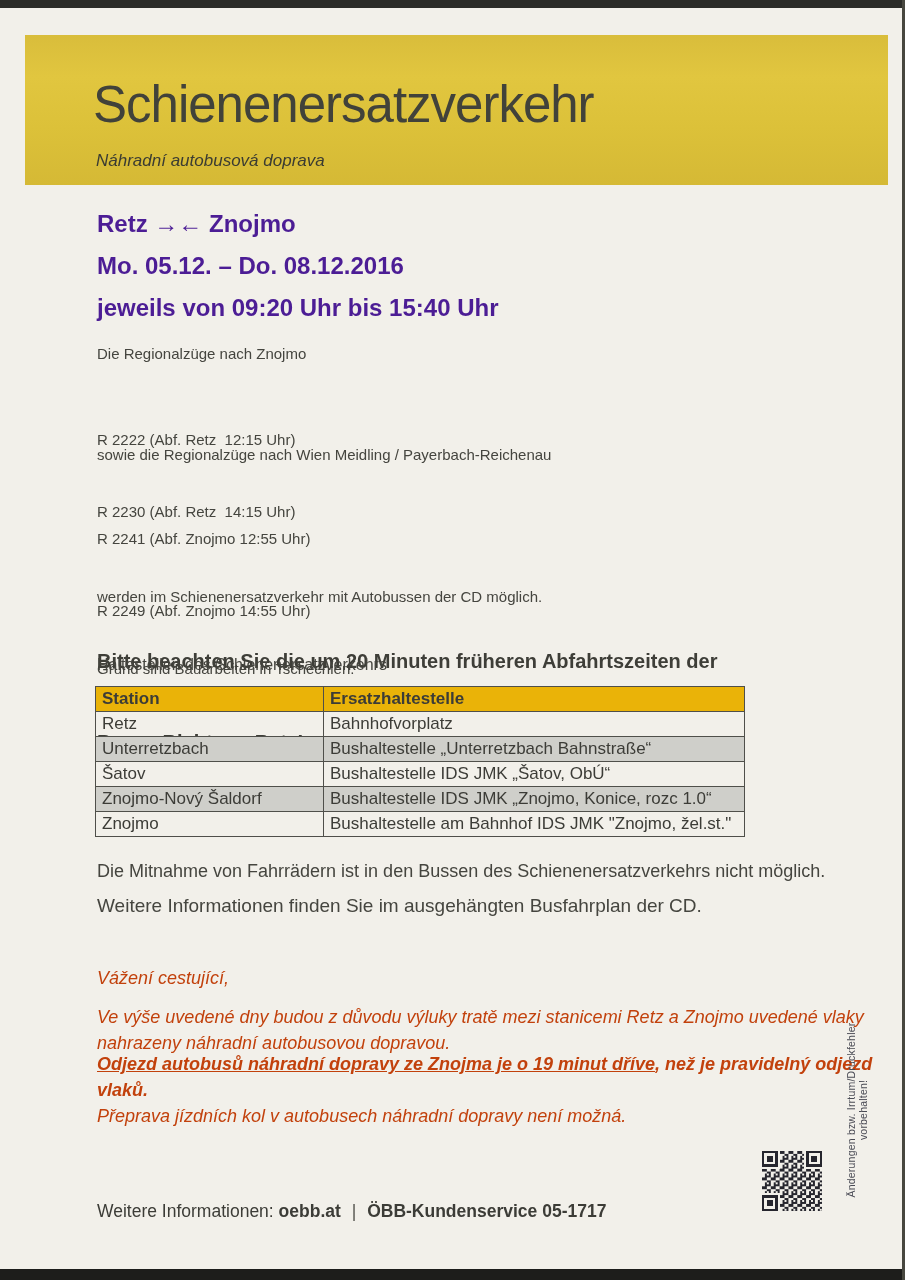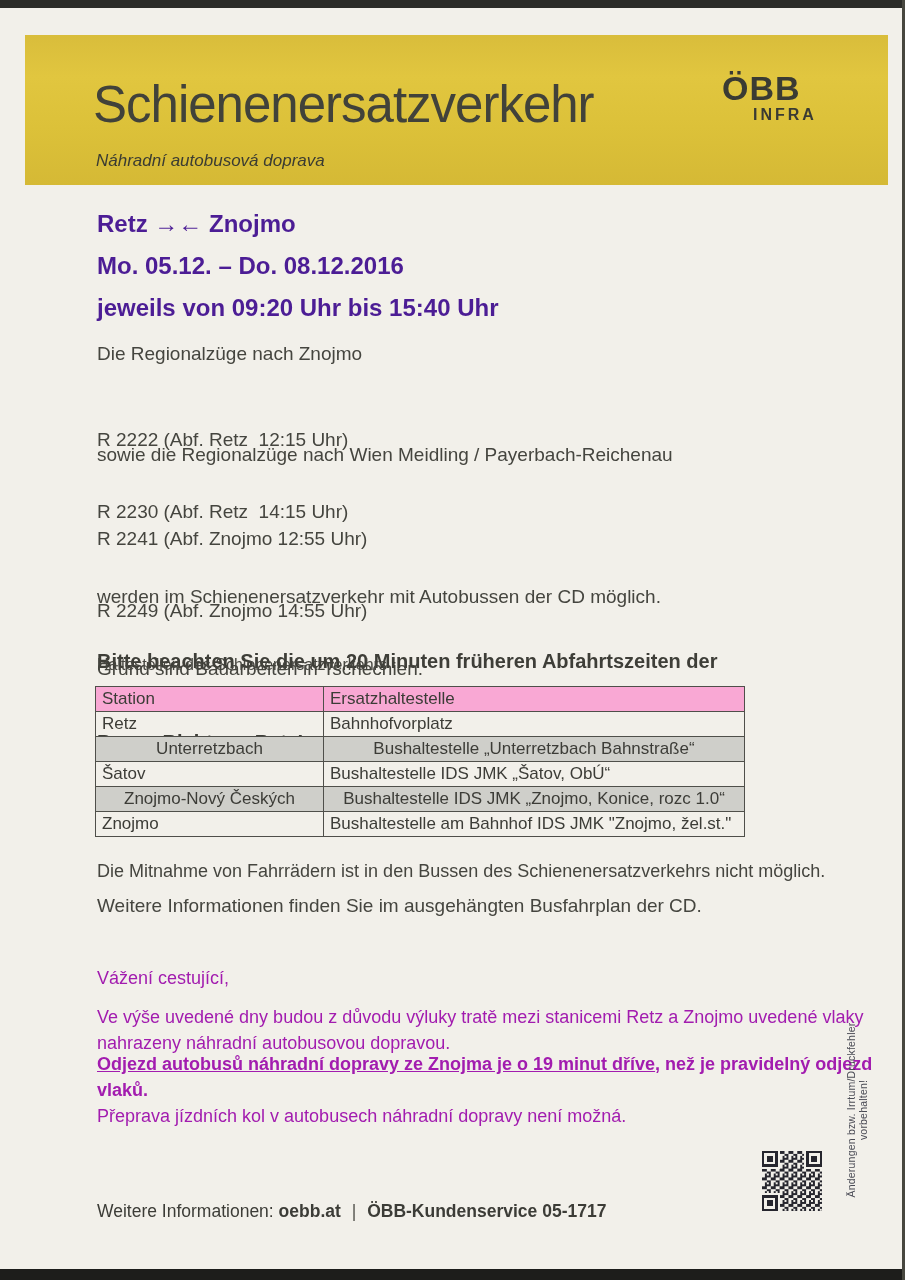--- a/index.html
+++ b/index.html
@@ -20,42 +20,42 @@
   .banner-subtitle{position:absolute;left:71px;top:116px;font-size:17px;font-style:italic;color:#3b3c32;}
   .logo{position:absolute;left:697px;top:36px;color:#3a3b33;line-height:1;}
   .logo-main{font-size:34px;font-weight:bold;letter-spacing:1px;}
   .logo-sub{font-size:16px;font-weight:bold;letter-spacing:3px;margin:2px 0 0 31px;}
   
   .h{left:97px;font-size:24px;font-weight:bold;color:#4c1d95;}
   .h-route{top:210px;}
   .h-dates{top:252px;}
   .h-times{top:294px;}
   
-  .p{left:97px;font-size:19px;line-height:24px;white-space:pre-wrap;}
+  .p{left:97px;font-size:15px;line-height:24px;white-space:pre-wrap;}
   .p-intro{top:342px;}
   .p-trains1{top:380px;text-align:center;}
   .p-sowie{top:443px;}
   .p-trains2{top:479px;}
   .p-concl{top:537px;}
   .p-warning{top:594px;font-size:20px;font-weight:bold;line-height:27px;color:#3e3e38;}
   .p-caption{top:653px;font-size:16px;}
   
   .stops-table{left:95px;top:686px;border-collapse:collapse;font-size:17px;color:#3c3c37;}
   .stops-table td,.stops-table th{
     border:1px solid #4f4f4a;height:24px;line-height:24px;padding:0 6px;
     text-align:left;font-weight:normal;white-space:nowrap;}
-  .stops-table th{background:#f9a8d4;font-weight:normal;}
+  .stops-table th{background:#eab308;font-weight:bold;}
   .stops-table .col-station{width:215px;}
   .stops-table .col-stop{width:408px;}
-  .stops-table tr.alt td{background:#cfcfca;text-align:center;}
+  .stops-table tr.alt td{background:#cfcfca;}
   
   .p-bikes{top:859px;font-size:18px;}
   .p-moreinfo{top:894px;font-size:19px;text-align:right;}
   
-  .cz{left:97px;font-size:18px;line-height:26px;color:#a21caf;}
+  .cz{left:97px;font-size:18px;font-style:italic;line-height:26px;color:#c2410c;}
   .cz-salut{top:965px;}
   .cz-para1{top:1004px;width:780px;}
   .cz-bold{top:1051px;width:780px;font-weight:bold;}
   .cz-underline{text-decoration:underline;}
   .cz-para2{top:1103px;}
   .cz-para3{top:1130px;}
   
   .footer{top:1201px;left:97px;font-size:17.5px;color:#3c3c37;}
   .footer b{font-weight:bold;}
   .footer .sep{margin:0 6px;color:#55554f;}
@@ -69,24 +69,20 @@
 
 <div class="page">
 
   <div class="abs edge-top"></div>
   <div class="abs edge-bottom"></div>
   <div class="abs edge-right"></div>
 
   <div class="abs banner">
     <div class="banner-title">Schienenersatzverkehr</div>
     <div class="banner-subtitle">Náhradní autobusová doprava</div>
-    <div class="logo">
-      <div class="logo-main">ÖBB</div>
-      <div class="logo-sub">INFRA</div>
-    </div>
   </div>
 
   <div class="abs h h-route">Retz →← Znojmo</div>
   <div class="abs h h-dates">Mo. 05.12. – Do. 08.12.2016</div>
   <div class="abs h h-times">jeweils von 09:20 Uhr bis 15:40 Uhr</div>
 
   <div class="abs p p-intro">Die Regionalzüge nach Znojmo</div>
   <div class="abs p p-trains1">
     <div>R 2222 (Abf. Retz  12:15 Uhr)</div>
     <div>R 2230 (Abf. Retz  14:15 Uhr)</div>
@@ -118,21 +114,21 @@
     </tr>
     <tr class="alt">
       <td>Unterretzbach</td>
       <td>Bushaltestelle „Unterretzbach Bahnstraße“</td>
     </tr>
     <tr>
       <td>Šatov</td>
       <td>Bushaltestelle IDS JMK „Šatov, ObÚ“</td>
     </tr>
     <tr class="alt">
-      <td>Znojmo-Nový Českých</td>
+      <td>Znojmo-Nový Šaldorf</td>
       <td>Bushaltestelle IDS JMK „Znojmo, Konice, rozc 1.0“</td>
     </tr>
     <tr>
       <td>Znojmo</td>
       <td>Bushaltestelle am Bahnhof IDS JMK "Znojmo, žel.st."</td>
     </tr>
   </tbody>
     </table>
 
   <div class="abs p p-bikes">Die Mitnahme von Fahrrädern ist in den Bussen des Schienenersatzverkehrs nicht möglich.</div>

